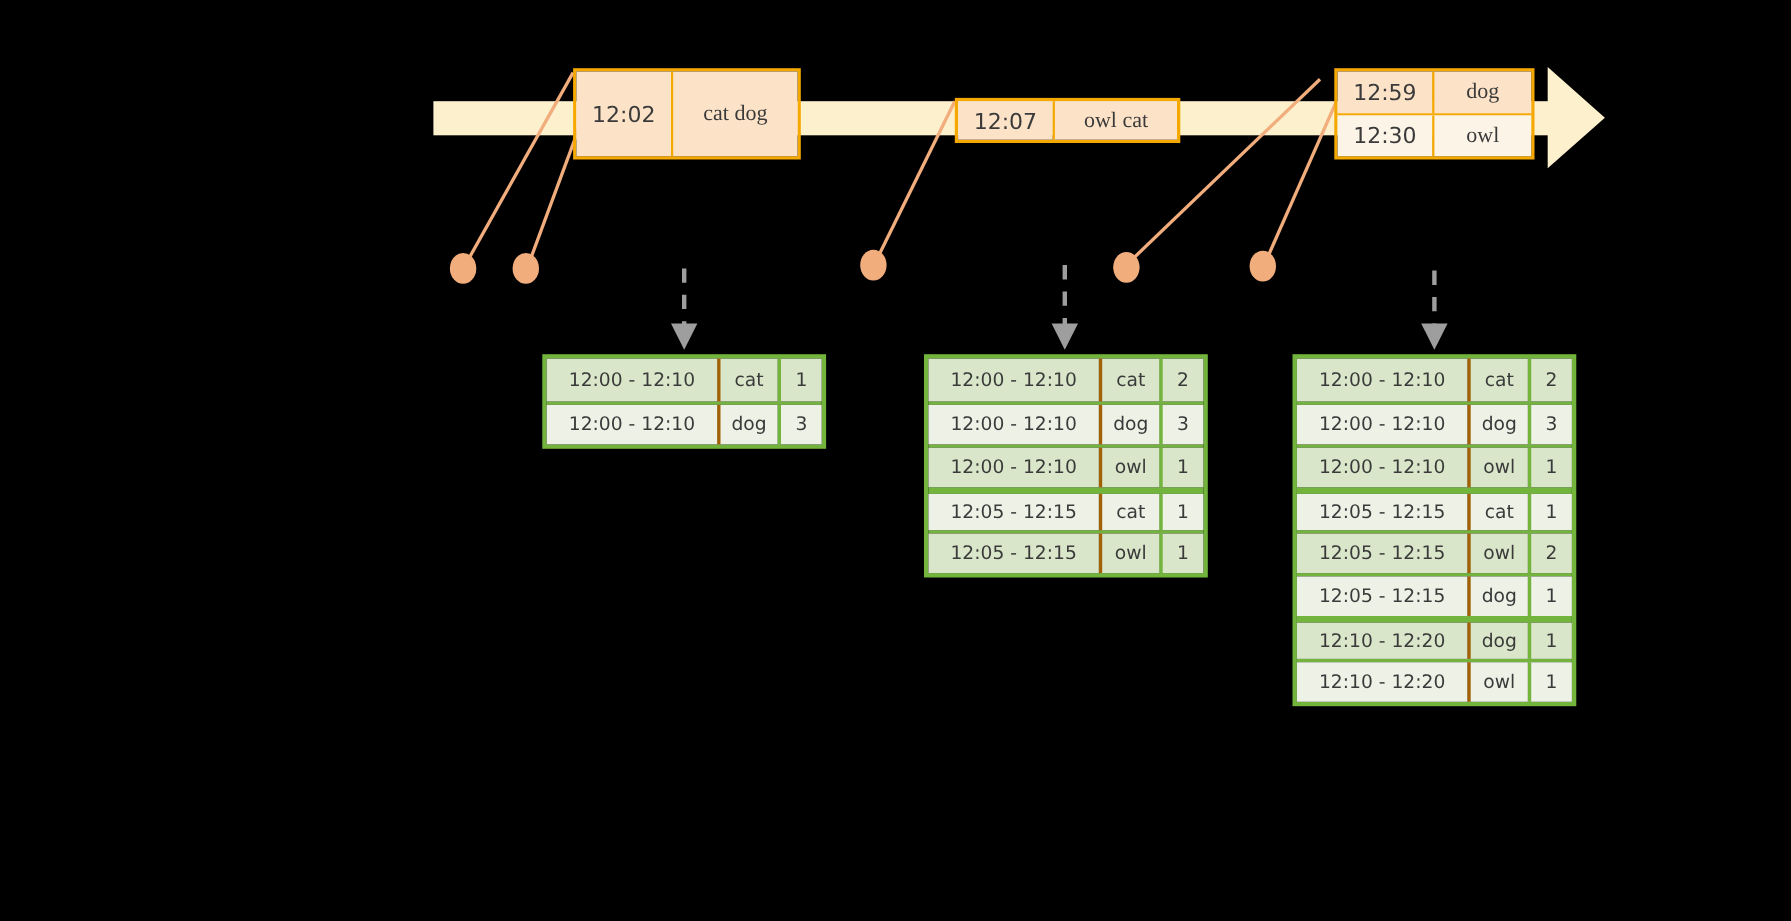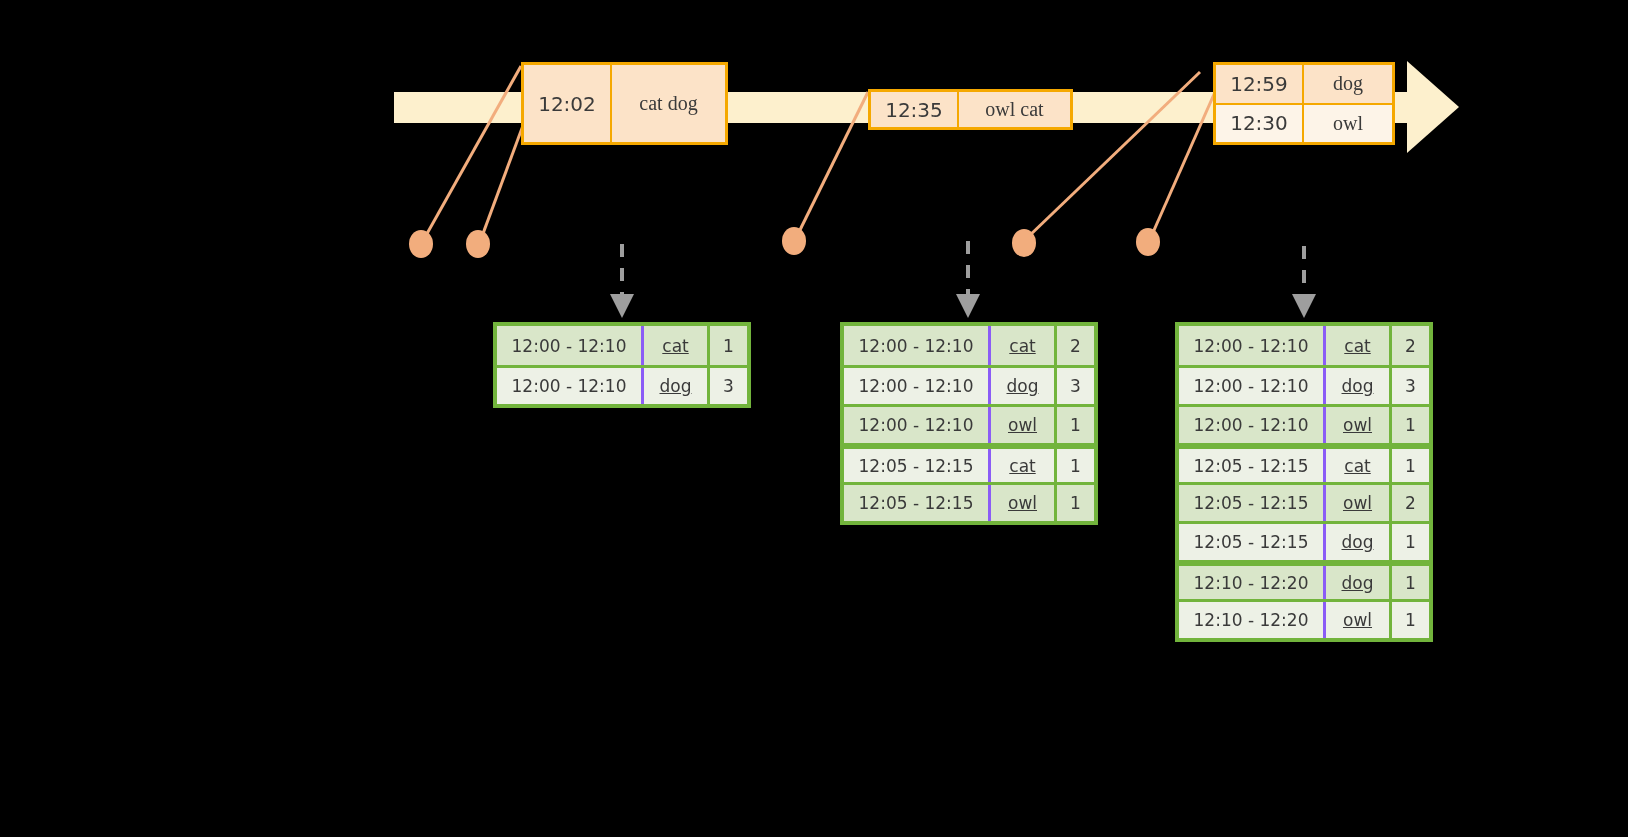--- a/index.html
+++ b/index.html
@@ -37,21 +37,21 @@
   
   .gt{position:absolute;border:4px solid #72b43c;box-sizing:border-box;}
   .gt-row{display:flex;height:39px;box-sizing:border-box;}
   .gt-row.sh .c{background:#d9e6c9;}
   .gt-row.lt .c{background:#edf1e6;}
   .gt-row + .gt-row{border-top:3px solid #72b43c;}
   .gt-row.grp{border-top-width:6px;}
   .c{display:flex;align-items:center;justify-content:center;
      font-size:17px;color:#3a3a3a;box-sizing:border-box;}
   .c-win{width:auto;flex:1;}
-  .c-word{width:66px;border-left:3px solid #8b5cf6;text-decoration:underline;}
+  .c-word{width:55px;border-left:3px solid #a16207;}
   .c-cnt{width:40px;border-left:3px solid #72b43c;}
 
   #gt1{left:493px;top:322px;width:258px;}
   #gt2{left:840px;top:322px;width:258px;}
   #gt3{left:1175px;top:322px;width:258px;}
 </style>
 </head>
 <body>
 
 <div id="stage">
@@ -87,21 +87,21 @@
   </svg>
 
   <div class="ev" id="ev1">
       <div class="ev-row shade">
         <div class="ev-time">12:02</div>
         <div class="ev-words">cat dog</div>
       </div>
     </div>
   <div class="ev" id="ev2">
       <div class="ev-row shade">
-        <div class="ev-time">12:35</div>
+        <div class="ev-time">12:07</div>
         <div class="ev-words">owl cat</div>
       </div>
     </div>
   <div class="ev" id="ev3">
       <div class="ev-row shade">
         <div class="ev-time">12:59</div>
         <div class="ev-words">dog</div>
       </div>
       <div class="ev-row light">
         <div class="ev-time">12:30</div>

